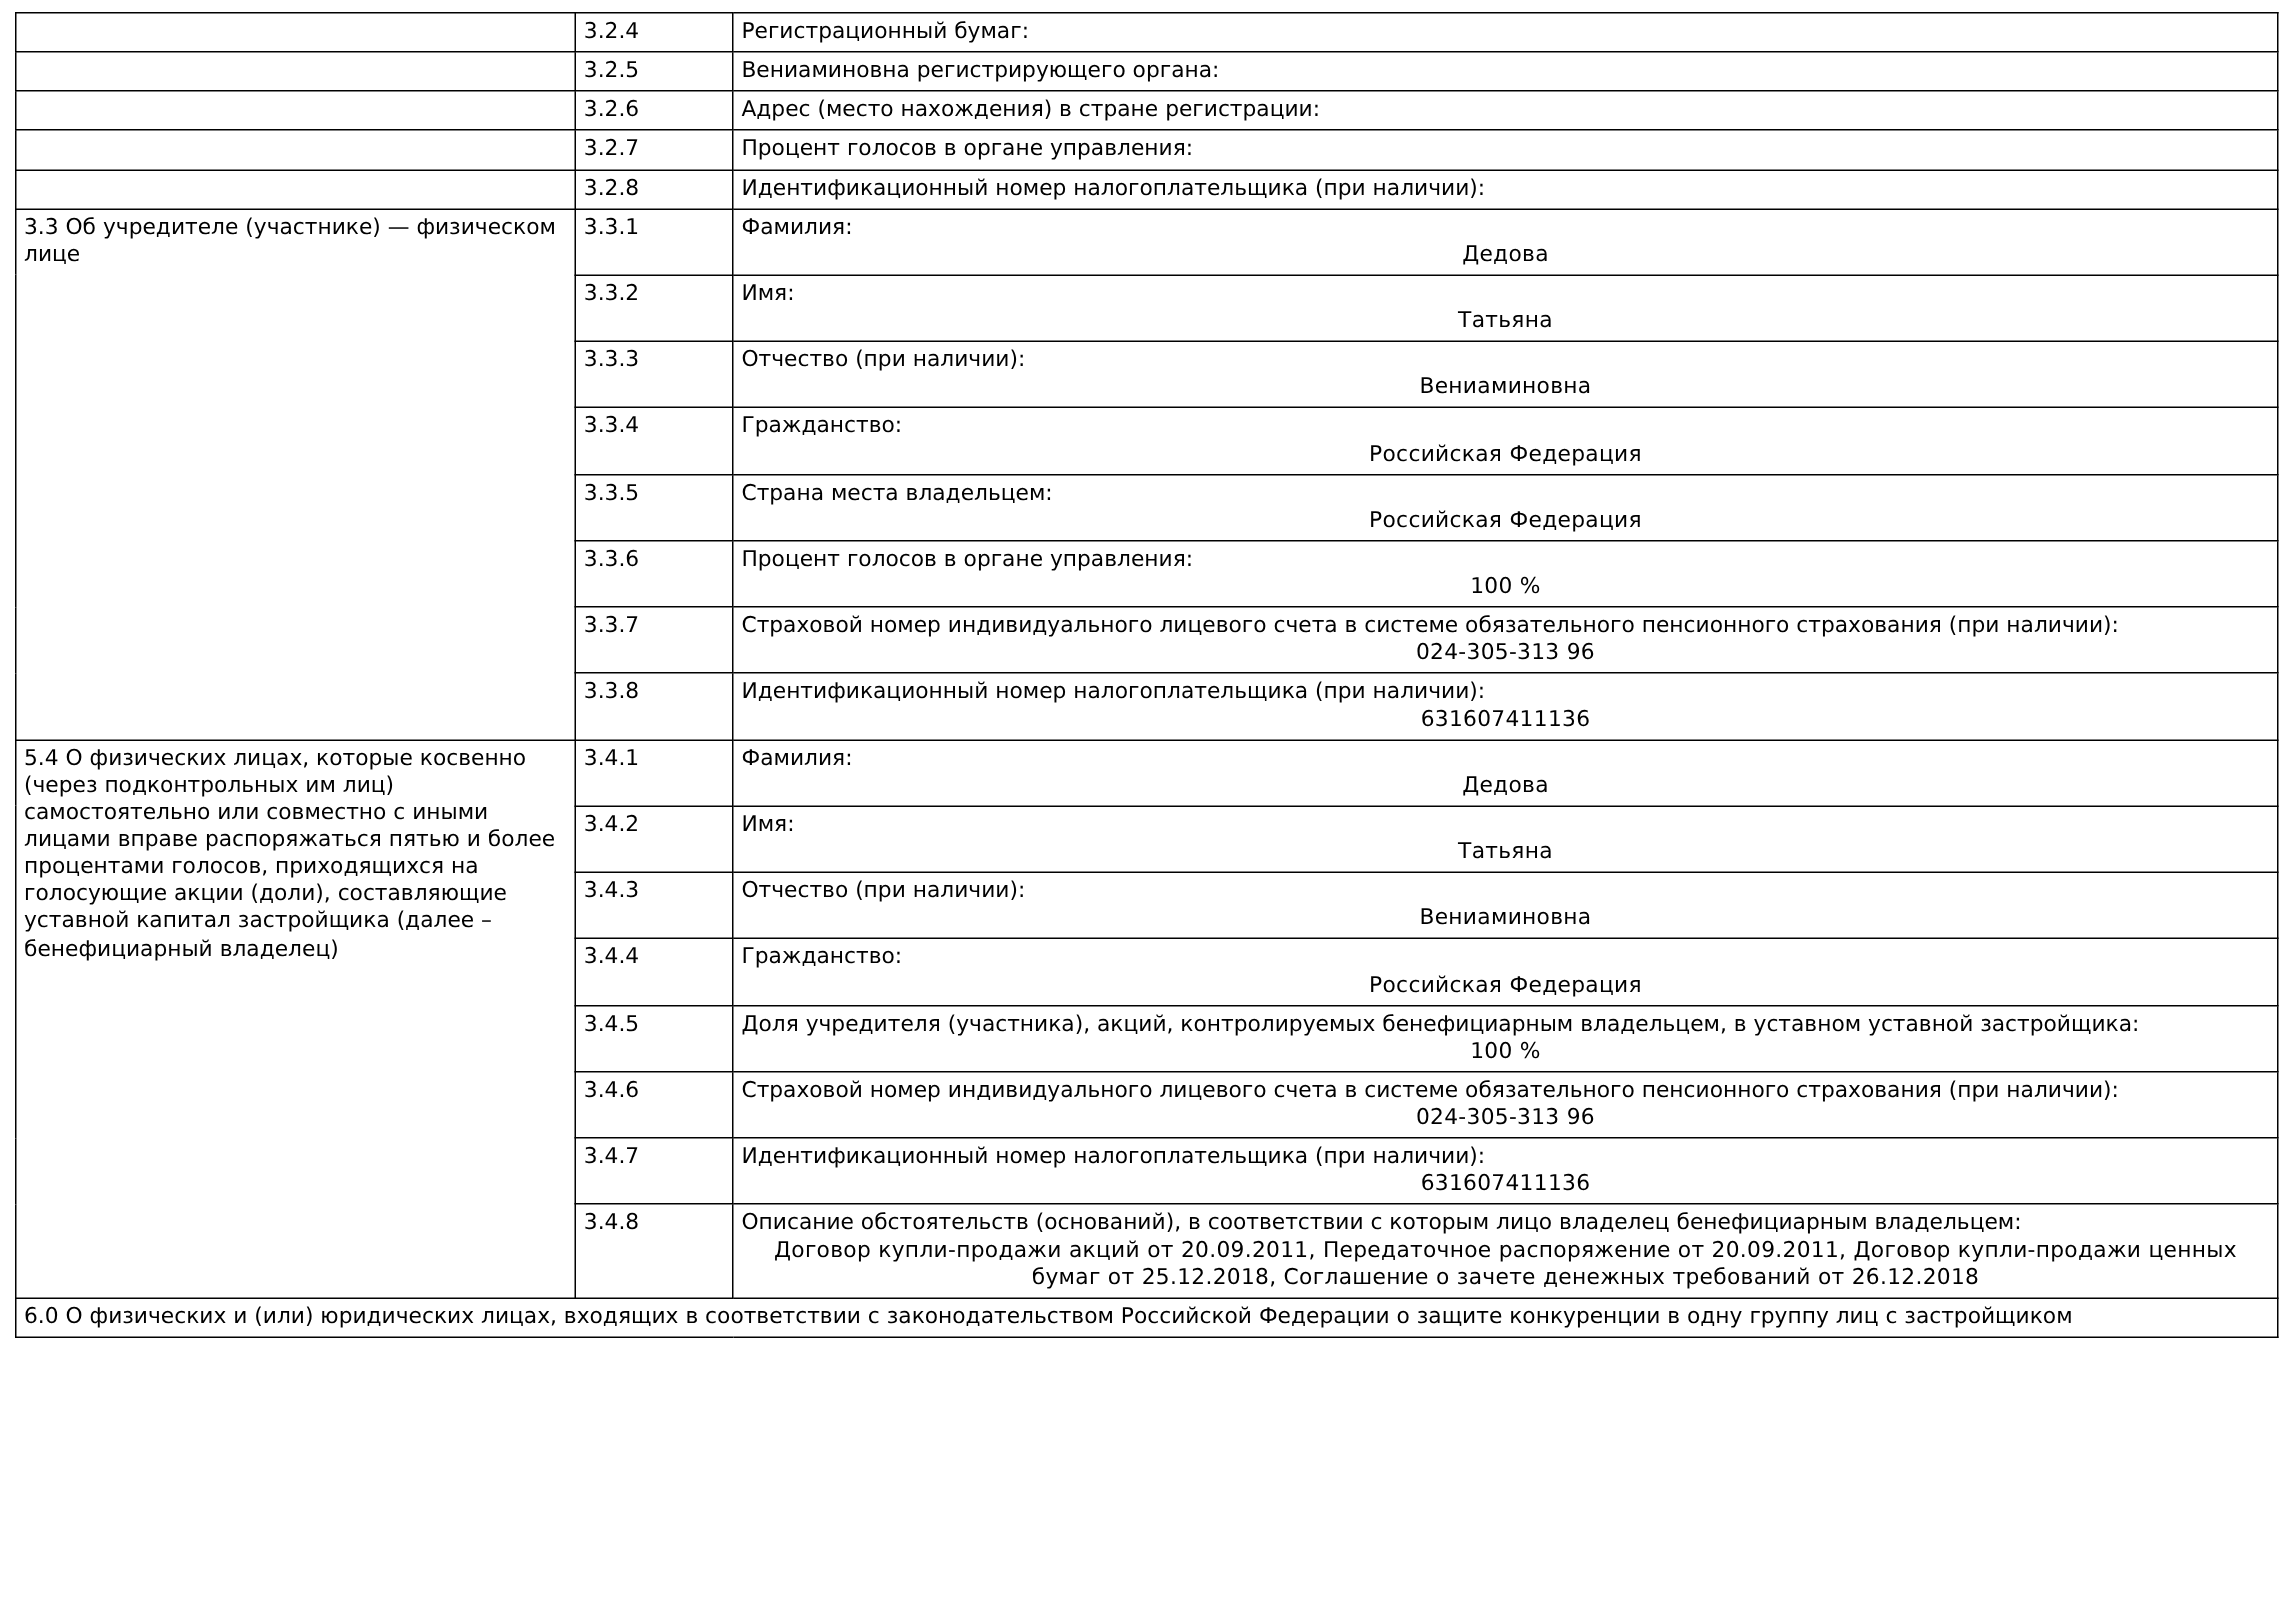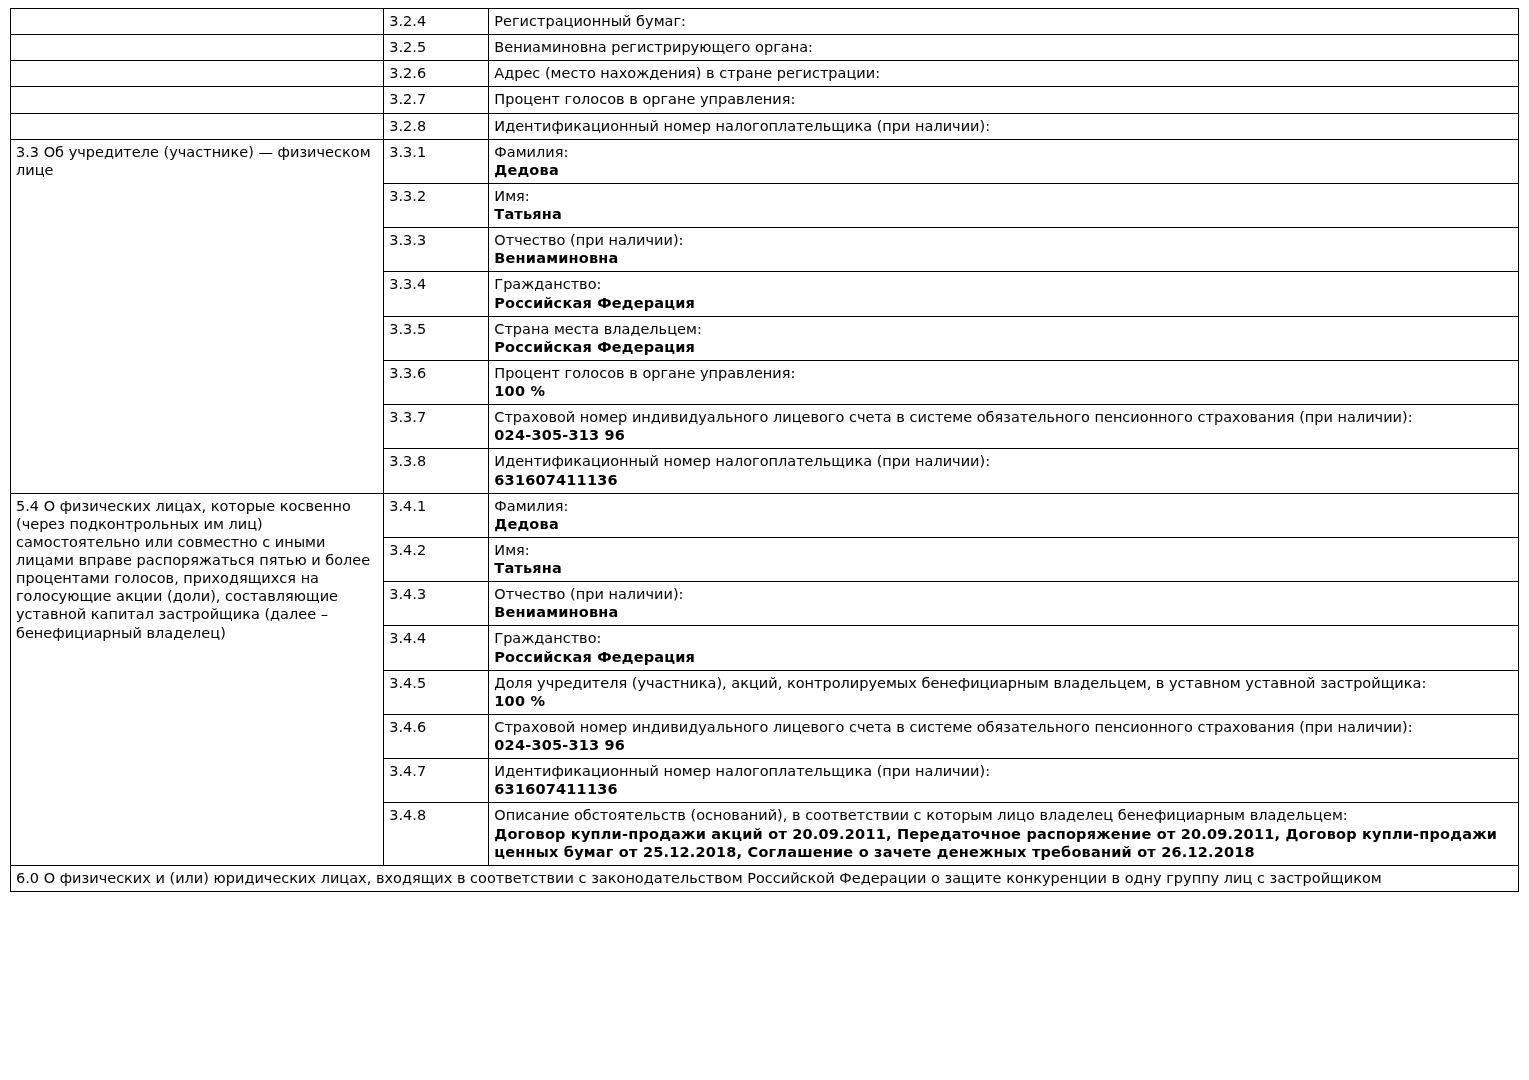--- a/index.html
+++ b/index.html
@@ -37,22 +37,23 @@
     vertical-align: middle;
   }
   td.c-val {
     width: 1029px;
   }
   .lbl {
     font-weight: normal;
     white-space: pre-line;
   }
   .val {
-    font-weight: bold;
+    font-weight: normal;
     letter-spacing: 0.2px;
+    text-align: center;
   }
   td.tall-label {
     vertical-align: top;
   }
   td.mid {
     vertical-align: middle;
   }
   .row-3-4-1 .c-val {
     vertical-align: middle;
   }

